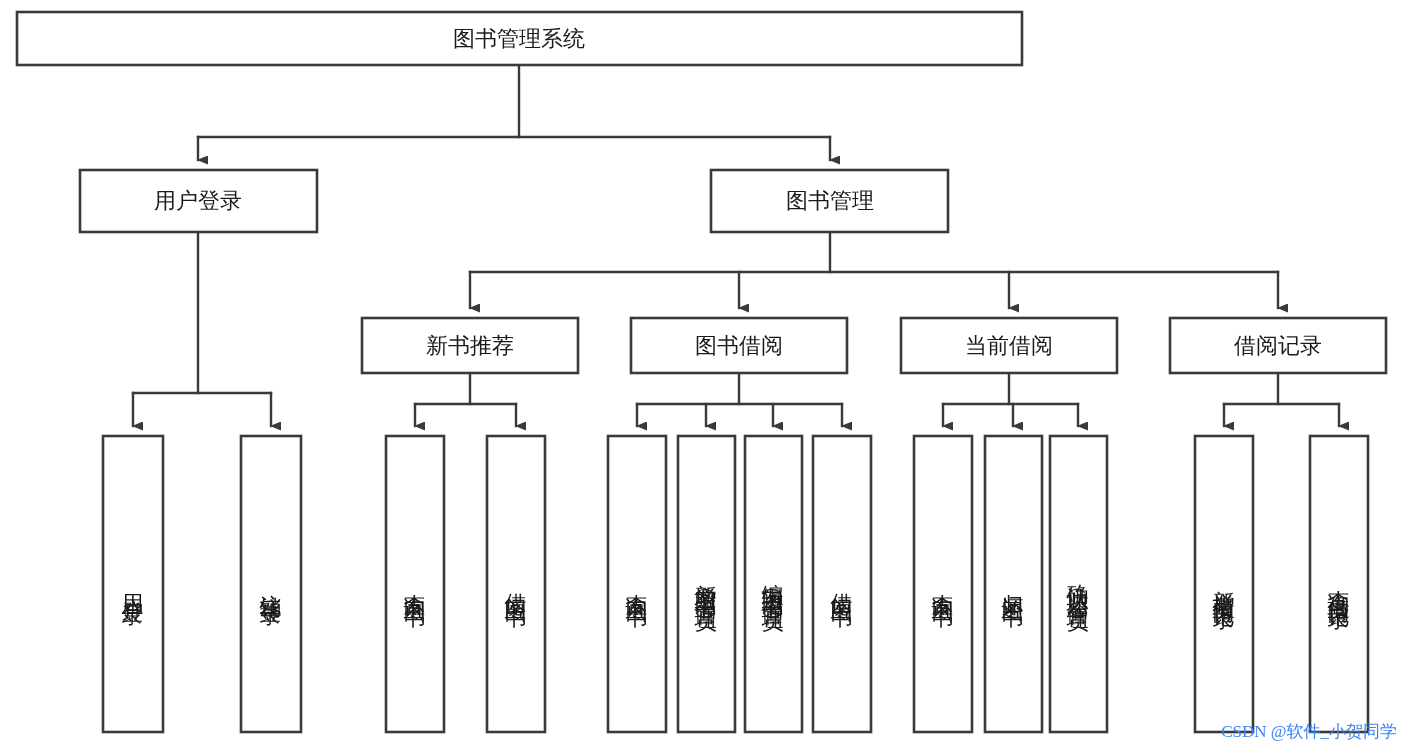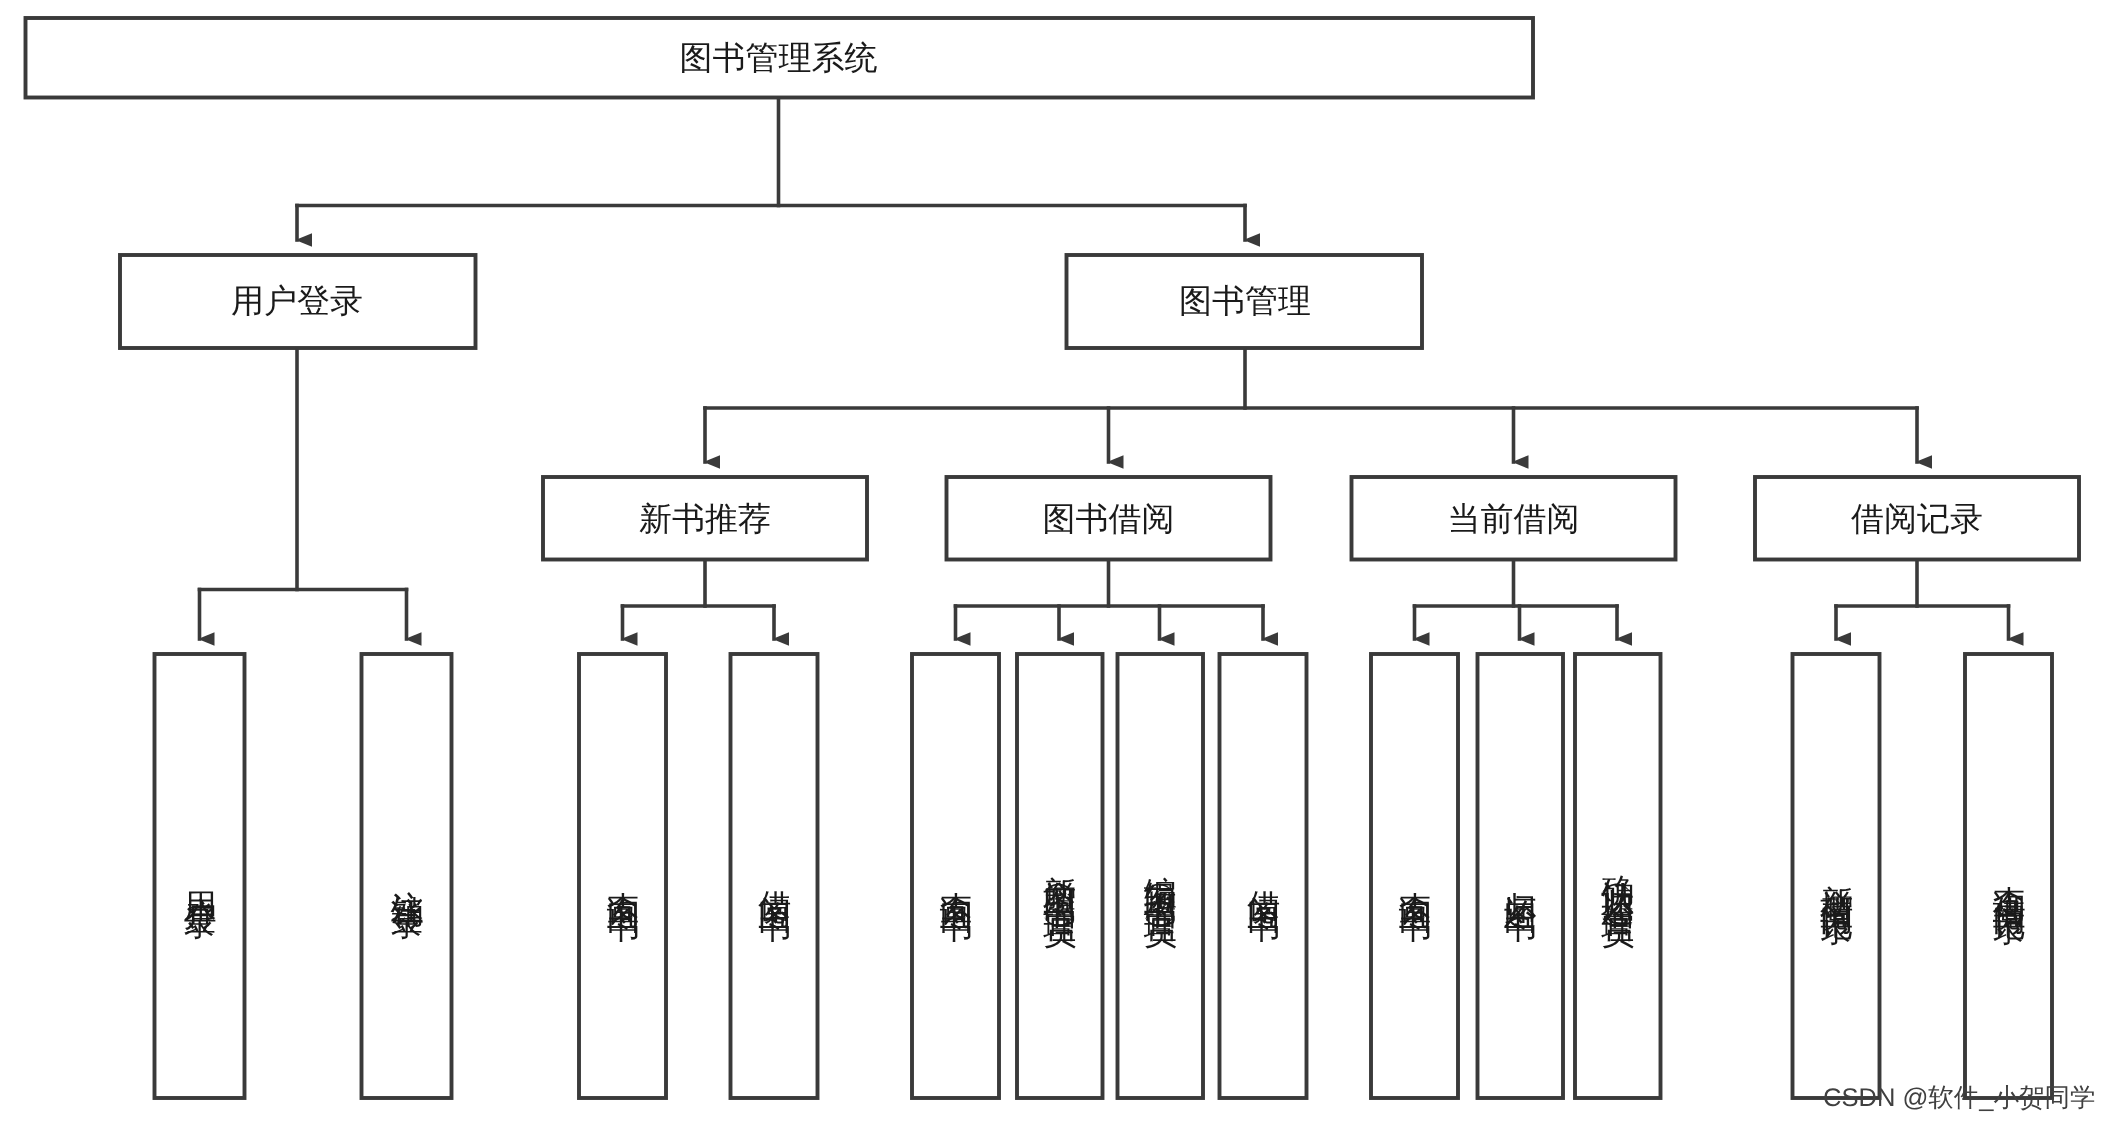--- a/index.html
+++ b/index.html
@@ -49,23 +49,23 @@
     font-family: "DejaVu Sans", "Liberation Sans", sans-serif;
     font-size: 22px;
     text-anchor: middle;
     writing-mode: vertical-rl;
     letter-spacing: 4px;
   }
   .watermark-text {
     position: absolute;
     right: 8px;
     bottom: 4px;
-    font-family: Liberation Sans, sans-serif;
+    font-family: Liberation Serif, serif;
     font-size: 17px;
-    color: #404040;
+    color: #3b82f6;
     white-space: nowrap;
     user-select: none;
   }
 </style>
 </head>
 <body>
 
 <div id="diagram-root">
 
   <svg class="diagram" viewBox="0 0 1405 747" xmlns="http://www.w3.org/2000/svg">

